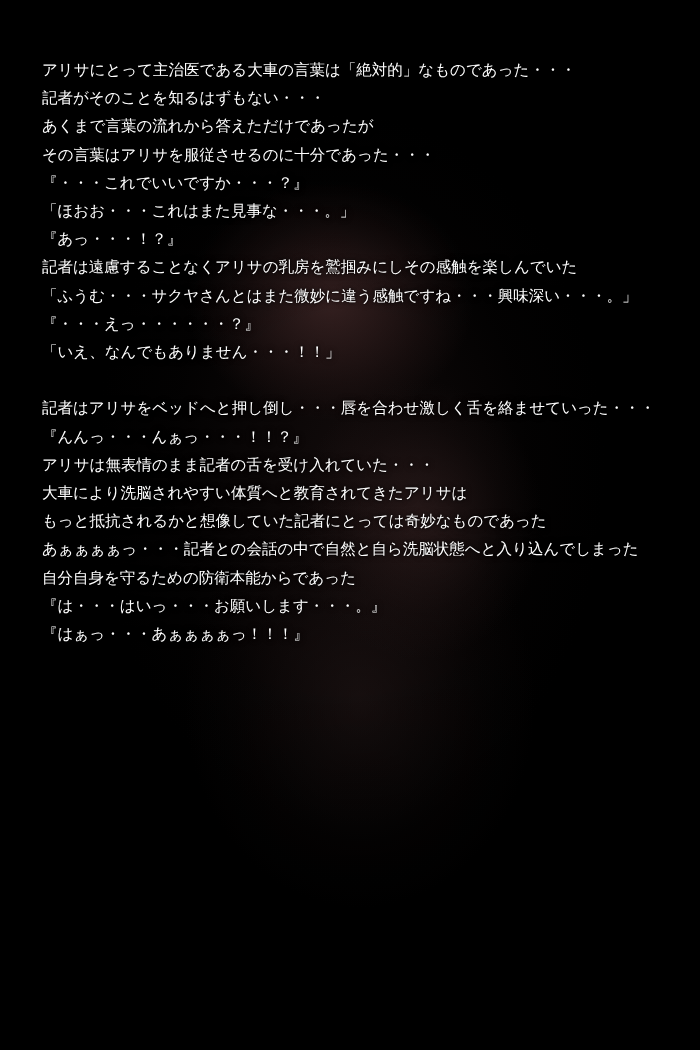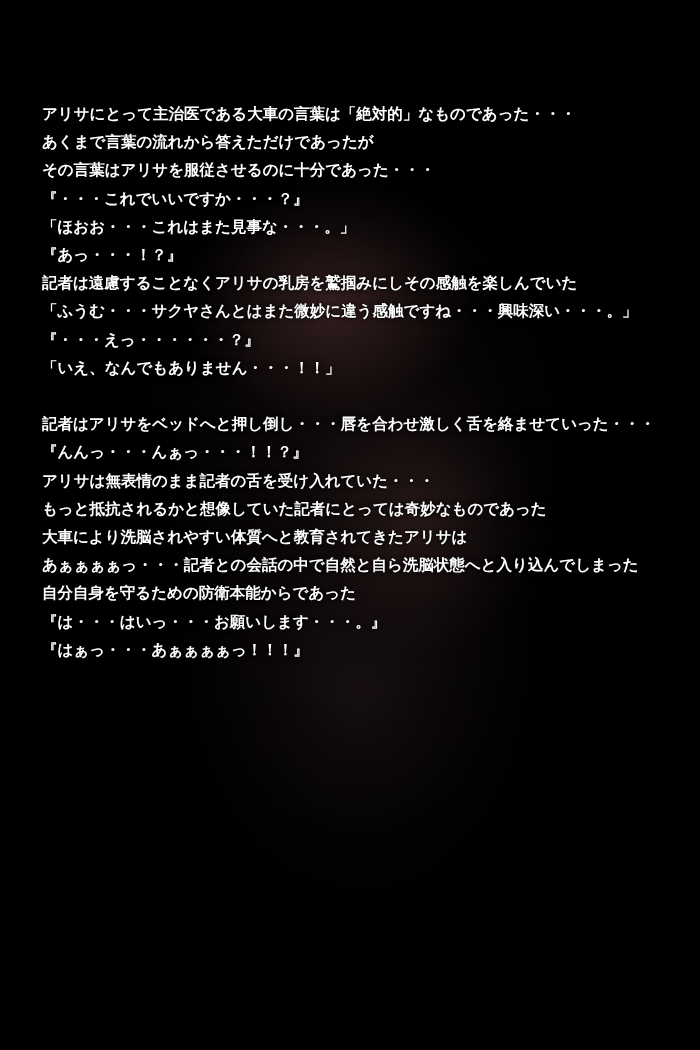--- a/index.html
+++ b/index.html
@@ -37,23 +37,22 @@
     background: radial-gradient(ellipse 520px 620px at 350px 500px, rgba(0,0,0,0) 30%, rgba(0,0,0,0.55) 70%, rgba(0,0,0,0.95) 100%);
     z-index: 1;
   }
   .text-layer {
     position: absolute;
     left: 0;
     top: 0;
     width: 700px;
     height: 1050px;
     z-index: 2;
-    padding: 100px 30px 0 42px;
+    padding: 56px 30px 0 42px;
     box-sizing: border-box;
-    font-weight: bold;
   }
   .line {
     color: #ffffff;
     font-size: 15.5px;
     line-height: 28.2px;
     white-space: pre;
     letter-spacing: 0px;
     text-shadow: 0 0 3px rgba(0,0,0,0.95), 0 0 6px rgba(0,0,0,0.8);
   }
   .line.blank {
@@ -61,33 +60,34 @@
   }
 </style>
 </head>
 <body>
 
 <div class="page">
   <div class="backdrop"></div>
   <div class="vignette"></div>
   <div class="text-layer">
     <div class="line">アリサにとって主治医である大車の言葉は「絶対的」なものであった・・・</div>
+    <div class="line">記者がそのことを知るはずもない・・・</div>
     <div class="line">あくまで言葉の流れから答えただけであったが</div>
     <div class="line">その言葉はアリサを服従させるのに十分であった・・・</div>
     <div class="line">『・・・これでいいですか・・・？』</div>
     <div class="line">「ほおお・・・これはまた見事な・・・。」</div>
     <div class="line">『あっ・・・！？』</div>
     <div class="line">記者は遠慮することなくアリサの乳房を鷲掴みにしその感触を楽しんでいた</div>
     <div class="line">「ふうむ・・・サクヤさんとはまた微妙に違う感触ですね・・・興味深い・・・。」</div>
     <div class="line">『・・・えっ・・・・・・？』</div>
     <div class="line">「いえ、なんでもありません・・・！！」</div>
     <div class="line blank"></div>
     <div class="line">記者はアリサをベッドへと押し倒し・・・唇を合わせ激しく舌を絡ませていった・・・</div>
     <div class="line">『んんっ・・・んぁっ・・・！！？』</div>
     <div class="line">アリサは無表情のまま記者の舌を受け入れていた・・・</div>
+    <div class="line">大車により洗脳されやすい体質へと教育されてきたアリサは</div>
     <div class="line">もっと抵抗されるかと想像していた記者にとっては奇妙なものであった</div>
-    <div class="line">大車により洗脳されやすい体質へと教育されてきたアリサは</div>
     <div class="line">あぁぁぁぁっ・・・記者との会話の中で自然と自ら洗脳状態へと入り込んでしまった</div>
     <div class="line">自分自身を守るための防衛本能からであった</div>
     <div class="line">『は・・・はいっ・・・お願いします・・・。』</div>
     <div class="line">『はぁっ・・・あぁぁぁぁっ！！！』</div>
   </div>
 </div>
 
 </body></html>

